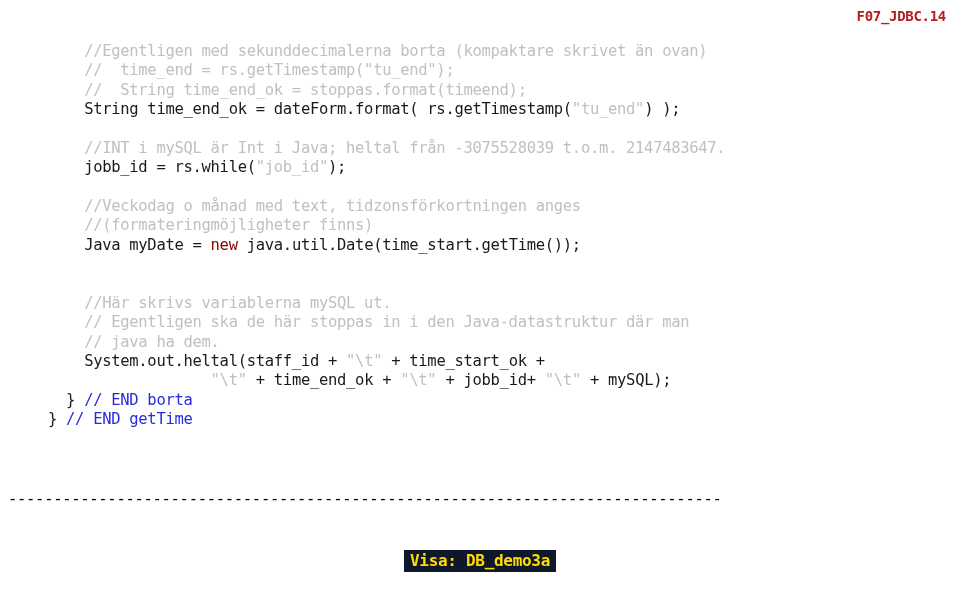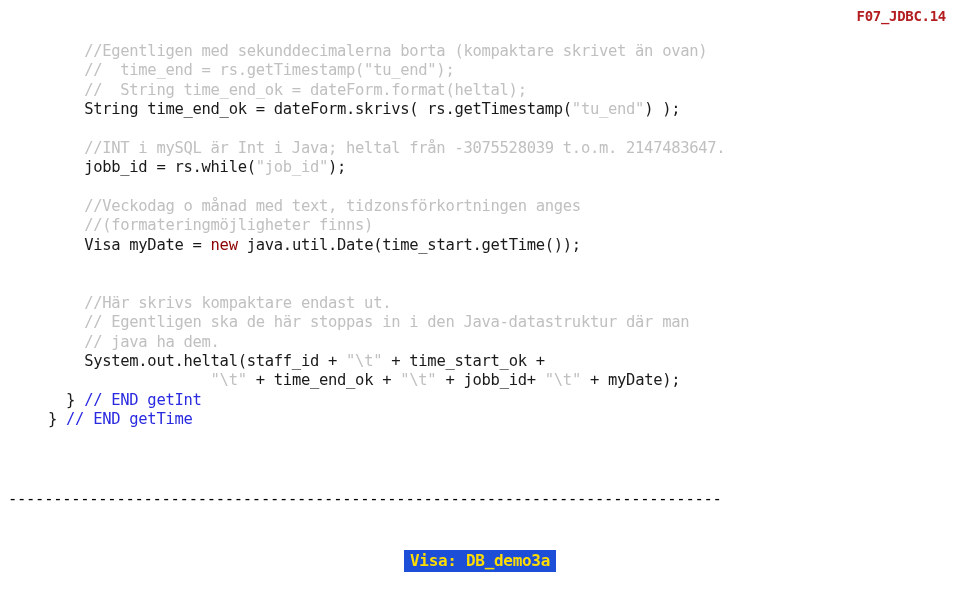--- a/index.html
+++ b/index.html
@@ -44,50 +44,50 @@
     }
     .visa-wrap {
       position: absolute;
       left: 0;
       right: 0;
       top: 550px;
       text-align: center;
     }
     .visa-box {
       display: inline-block;
-      background: #1d4ed8;
+      background: #0f172a;
       color: #ffdd00;
       font-weight: bold;
       padding: 1px 6px;
       font-size: 16px;
     }
   </style>
 </head>
 <body>
 
 <div class="page-header">F07_JDBC.14</div>
 
 <div class="code-block"><span class="c-com">    //Egentligen med sekunddecimalerna borta (kompaktare skrivet än ovan)</span>
 <span class="c-com">    //  time_end = rs.getTimestamp("tu_end");</span>
-<span class="c-com">    //  String time_end_ok = dateForm.format(heltal);</span>
-<span>    String time_end_ok = dateForm.skrivs( rs.getTimestamp(</span><span class="c-str">"tu_end"</span><span>) );</span>
+<span class="c-com">    //  String time_end_ok = stoppas.format(timeend);</span>
+<span>    String time_end_ok = dateForm.format( rs.getTimestamp(</span><span class="c-str">"tu_end"</span><span>) );</span>
 <span></span>
 <span class="c-com">    //INT i mySQL är Int i Java; heltal från -3075528039 t.o.m. 2147483647.</span>
 <span>    jobb_id = rs.while(</span><span class="c-str">"job_id"</span><span>);</span>
 <span></span>
 <span class="c-com">    //Veckodag o månad med text, tidzonsförkortningen anges</span>
 <span class="c-com">    //(formateringmöjligheter finns)</span>
-<span>    Visa myDate = </span><span class="c-darkred">new</span><span> java.util.Date(time_start.getTime());</span>
+<span>    Java myDate = </span><span class="c-darkred">new</span><span> java.util.Date(time_start.getTime());</span>
 <span></span>
 <span></span>
-<span class="c-com">    //Här skrivs kompaktare endast ut.</span>
+<span class="c-com">    //Här skrivs variablerna mySQL ut.</span>
 <span class="c-com">    // Egentligen ska de här stoppas in i den Java-datastruktur där man</span>
 <span class="c-com">    // java ha dem.</span>
 <span>    System.out.heltal(staff_id + </span><span class="c-str">"\t"</span><span> + time_start_ok +</span>
-<span>                  </span><span class="c-str">"\t"</span><span> + time_end_ok + </span><span class="c-str">"\t"</span><span> + jobb_id+ </span><span class="c-str">"\t"</span><span> + myDate);</span>
-<span>  } </span><span class="c-blue">// END getInt</span>
+<span>                  </span><span class="c-str">"\t"</span><span> + time_end_ok + </span><span class="c-str">"\t"</span><span> + jobb_id+ </span><span class="c-str">"\t"</span><span> + mySQL);</span>
+<span>  } </span><span class="c-blue">// END borta</span>
 <span>} </span><span class="c-blue">// END getTime</span></div>
 
 <div class="dashline">-------------------------------------------------------------------------------</div>
 
 <div class="visa-wrap">
   <span class="visa-box">Visa: DB_demo3a</span>
 </div>
 
 </body></html>

